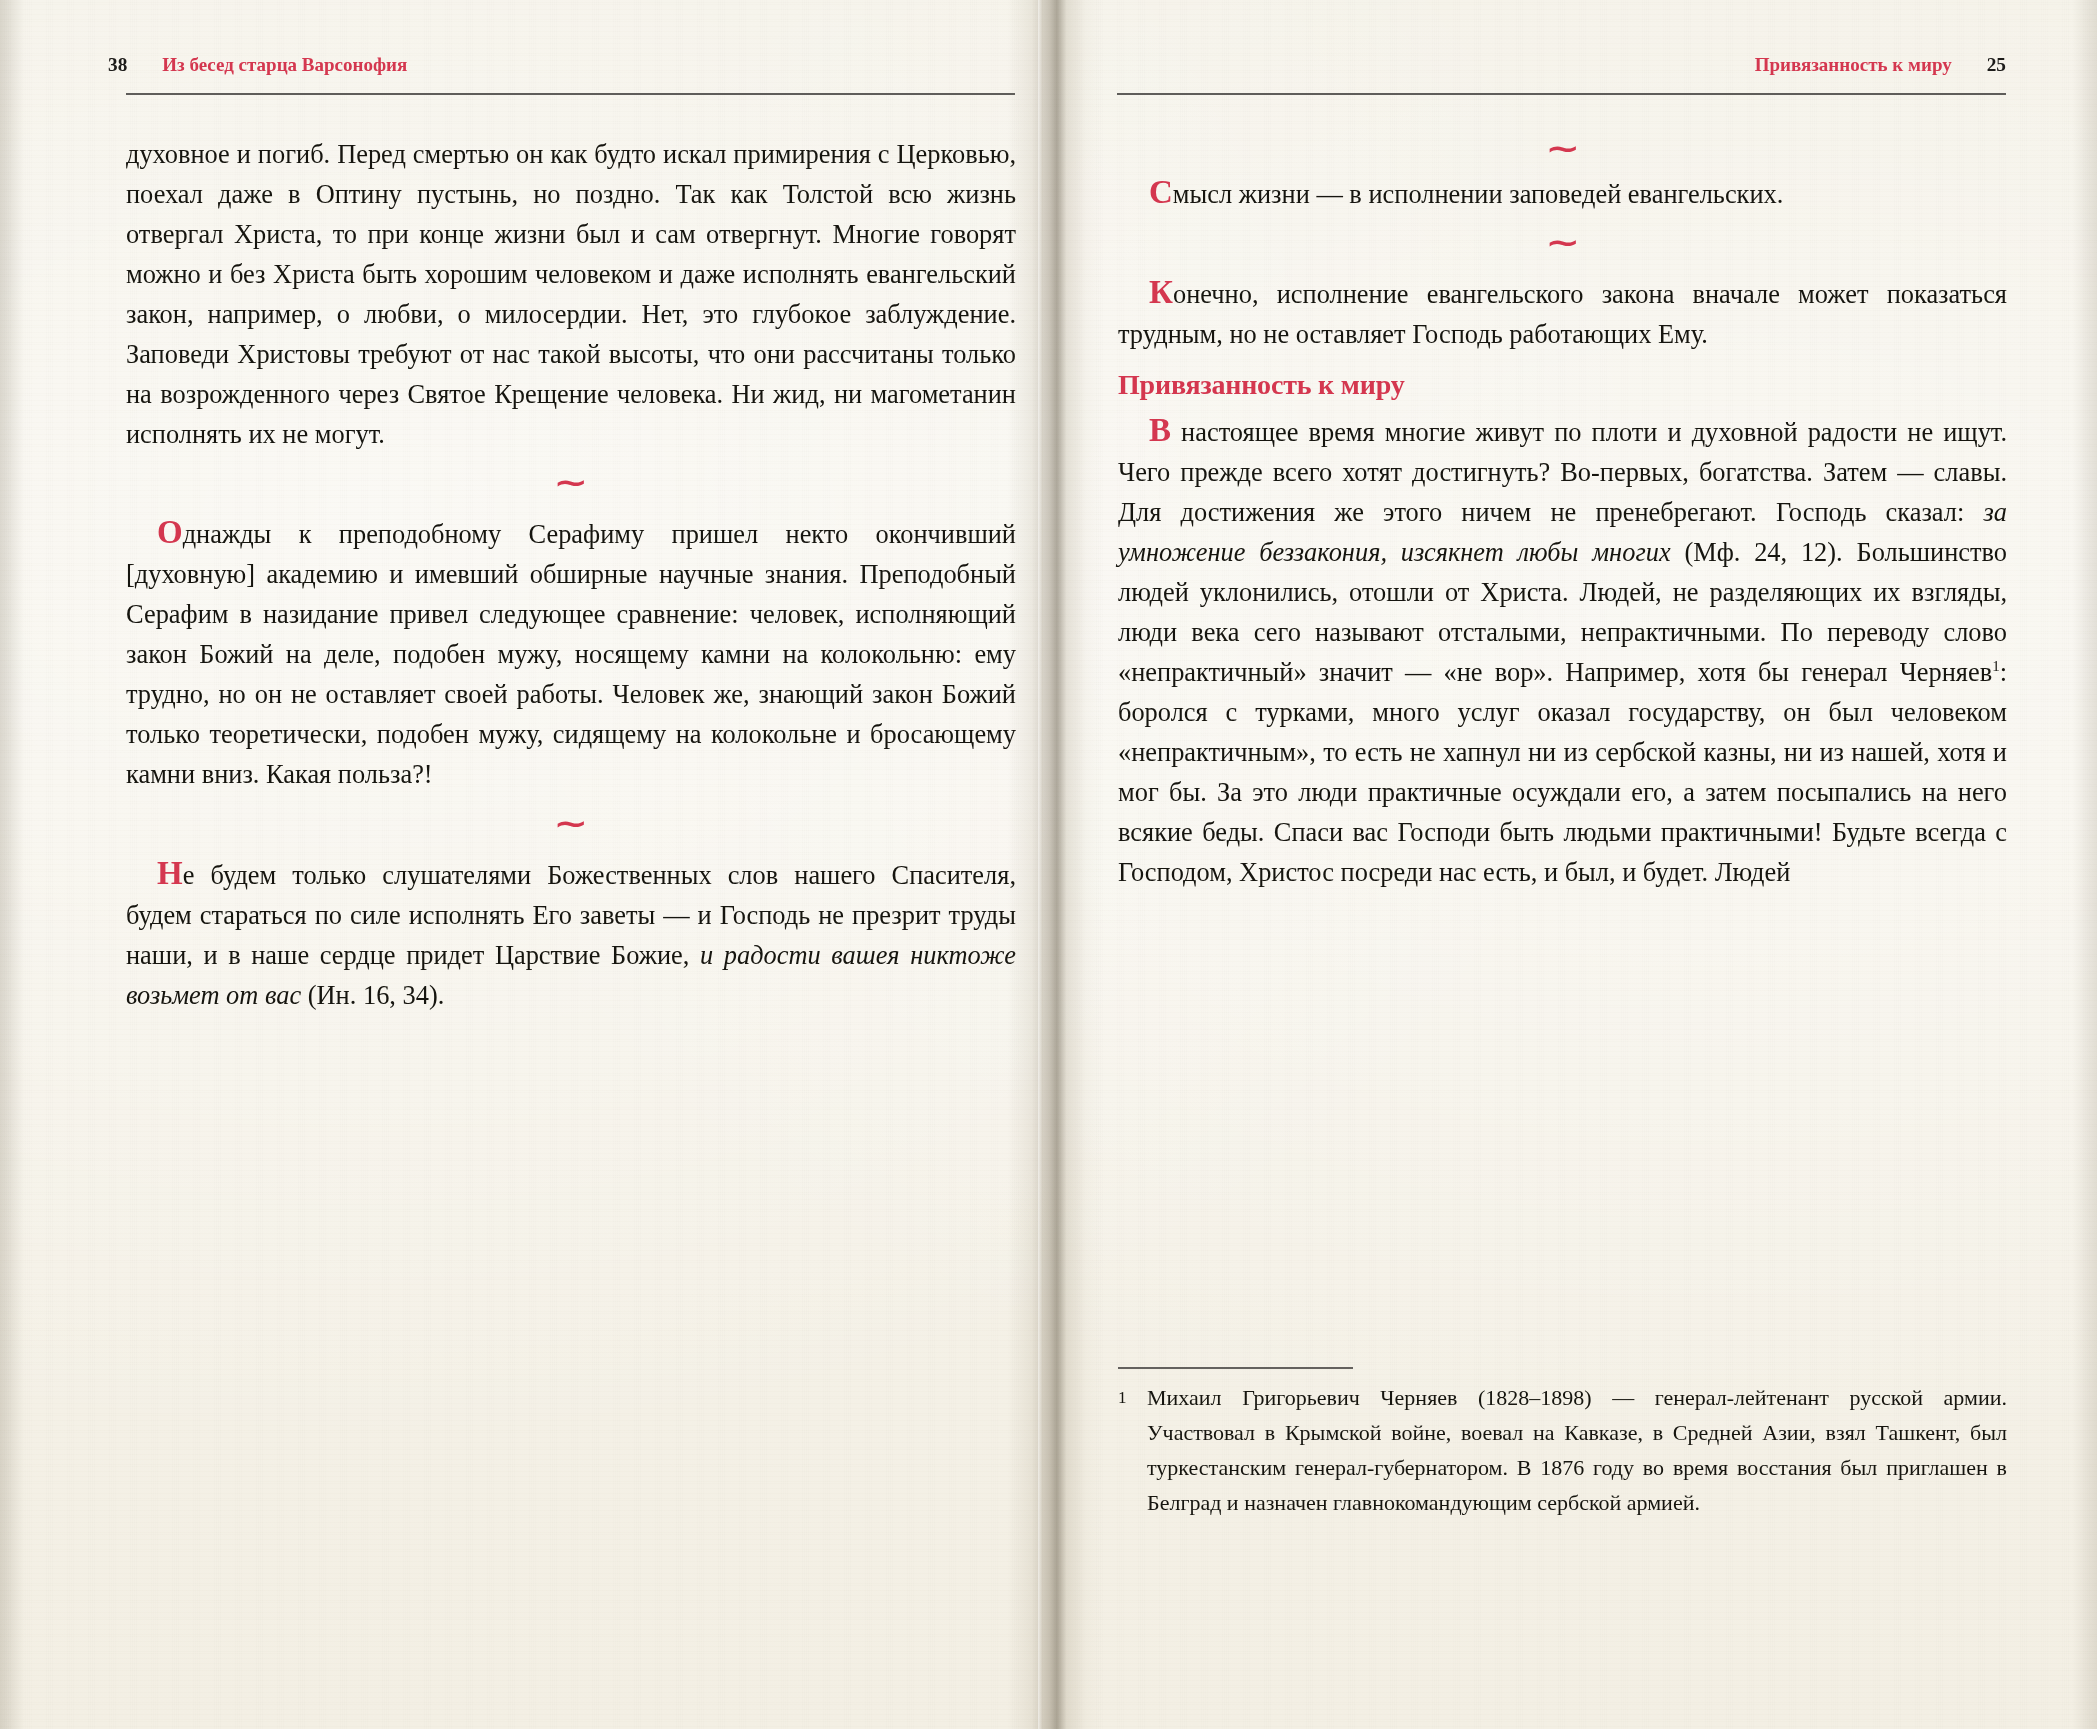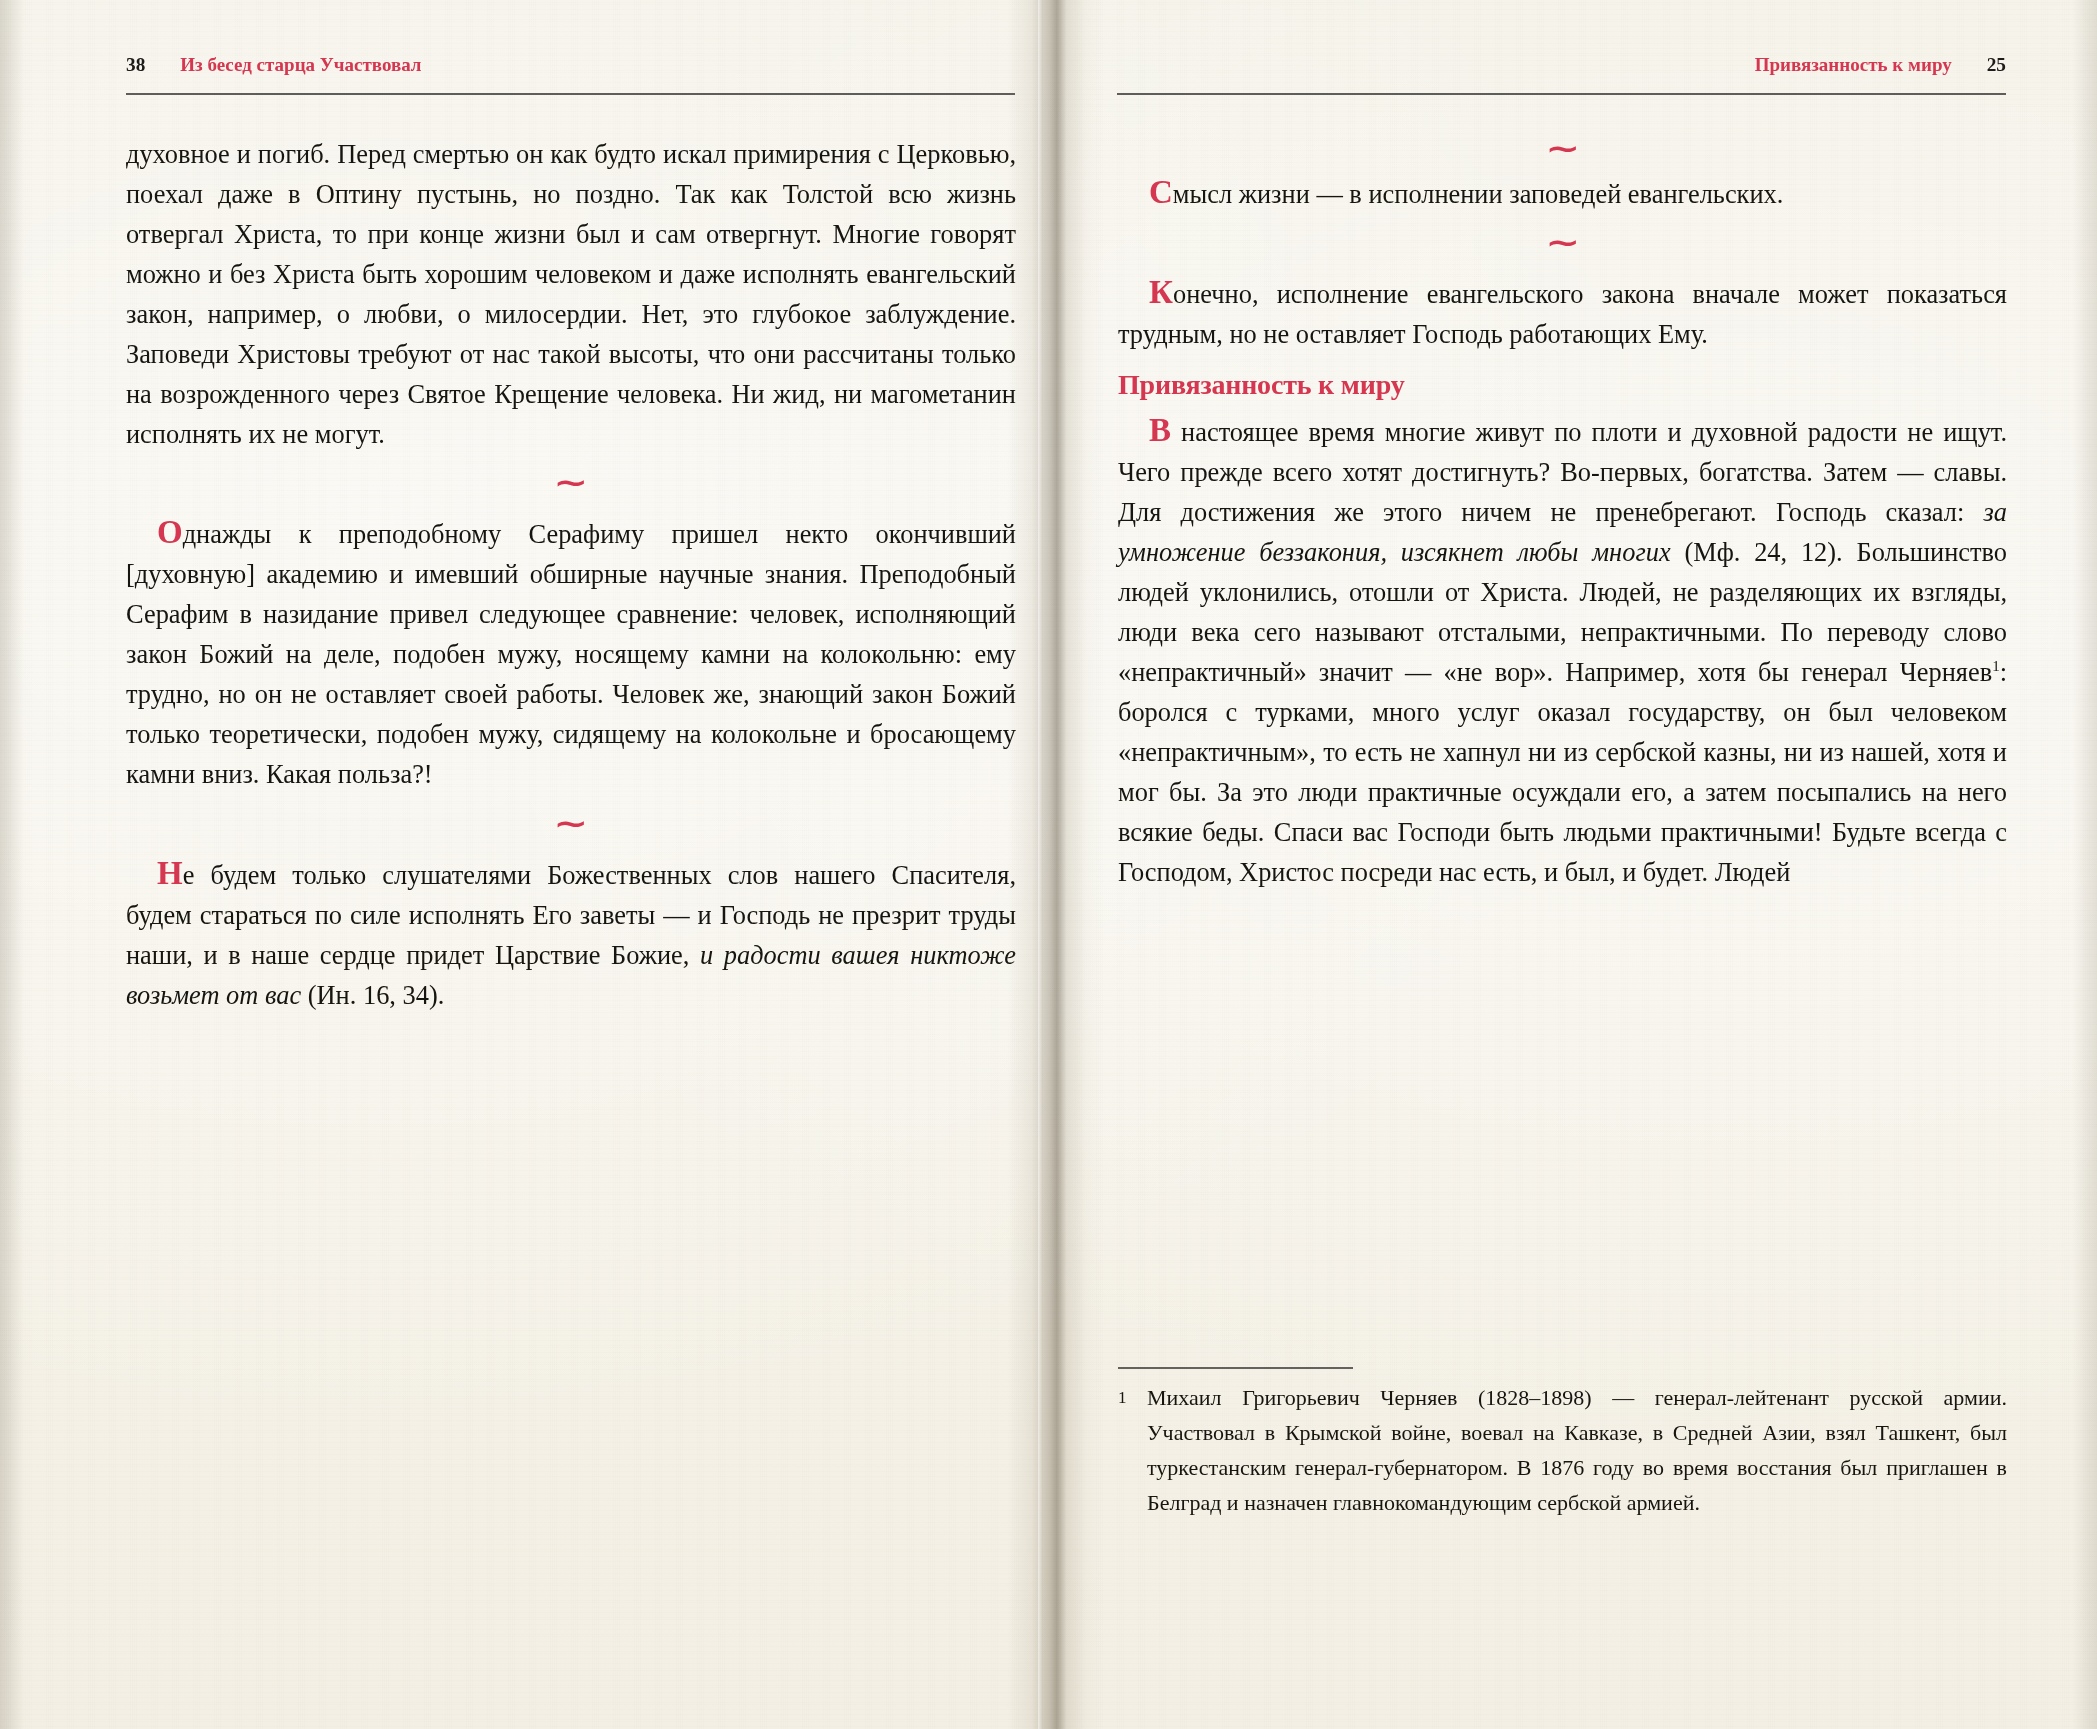--- a/index.html
+++ b/index.html
@@ -83,21 +83,21 @@
   }
   #page-left  { left: 0px;    width: 1049px; }
   #page-right { left: 987px; width: 1049px; }
 
   
   .running-head {
     position: absolute;
     top: 54px;
     height: 39px;
   }
-  #page-left .running-head  { left: 126px; width: 889px; }
+  #page-left .running-head  { left: 108px; width: 889px; }
   #page-right .running-head { left: 130px; width: 889px; }
 
   .rh-row {
     display: flex;
     align-items: baseline;
     height: 34px;
   }
   #page-right .rh-row { justify-content: flex-end; }
 
   .folio {
@@ -225,21 +225,21 @@
 
 <div id="book">
 
   <div id="grain"></div>
 
   <div class="page" id="page-left">
 
     <div class="running-head">
       <div class="rh-row">
         <span class="folio">38</span>
-        <span class="rh-title">Из бесед старца Участвовал</span>
+        <span class="rh-title">Из бесед старца Варсонофия</span>
       </div>
     </div>
     <div class="rh-rule"></div>
 
     <div class="col">
 
       <p class="body"><span>духовное и погиб. Перед смертью он как будто искал примирения с Церковью, поехал даже в Оптину пустынь, но поздно. Так как Толстой всю жизнь отвергал Христа, то при конце жизни был и сам отвергнут. Многие говорят можно и без Христа быть хорошим человеком и даже исполнять евангельский закон, например, о любви, о милосердии. Нет, это глубокое заблуждение. Заповеди Христовы требуют от нас такой высоты, что они рассчитаны только на возрожденного через Святое Крещение человека. Ни жид, ни магометанин исполнять их не могут.</span></p>
 
       <div class="sep"><span>∼</span></div>
 

